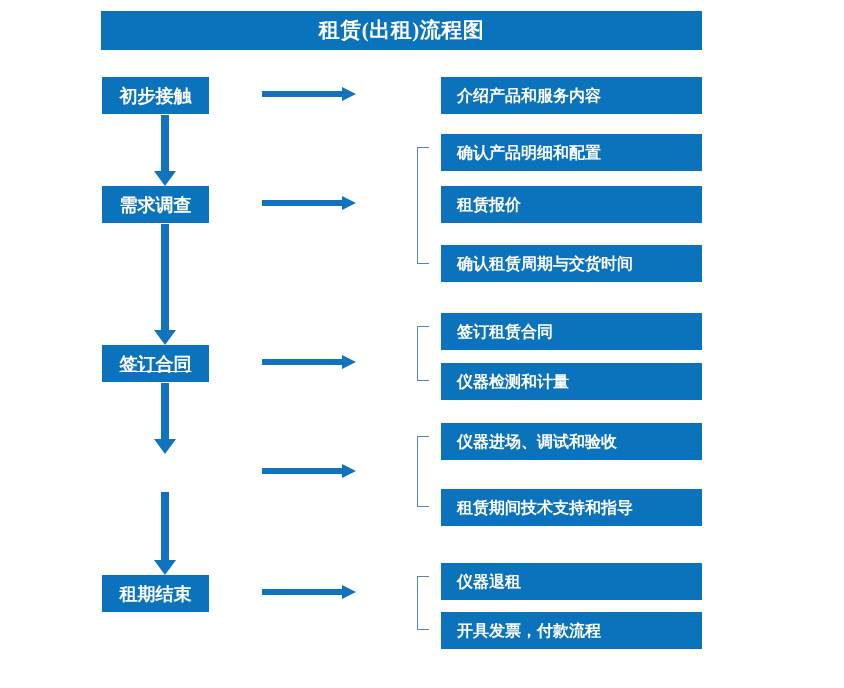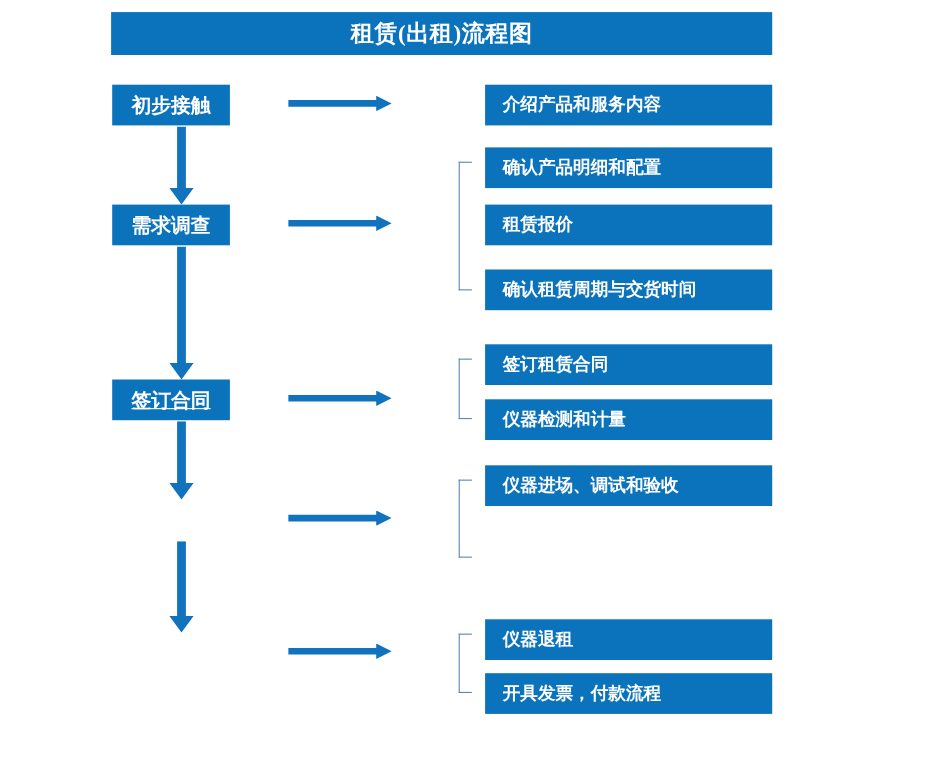--- a/index.html
+++ b/index.html
@@ -81,20 +81,21 @@
 
   <div class="box title-bar">租赁(出租)流程图</div>
 
   <div class="box stage-box" style="top:77px;">初步接触</div>
 
   <div class="box stage-box" style="top:186px;">需求调查</div>
 
   <div class="box stage-box" style="top:345px;text-decoration:underline;">签订合同</div>
 
 
+  <div class="box stage-box" style="top:575px;">租期结束</div>
 
   <div class="v-arrow" style="left:148px; top:115px; height:72px;">
     <svg width="34" height="72" viewBox="0 0 34 72">
       <path d="M13 0 H21 V56 H28 L17 71 L6 56 H13 Z" fill="#1173BE"></path>
     </svg>
   </div>
 
   <div class="v-arrow" style="left:148px; top:224px; height:122px;">
     <svg width="34" height="122" viewBox="0 0 34 122">
       <path d="M13 0 H21 V106 H28 L17 121 L6 106 H13 Z" fill="#1173BE"></path>
@@ -158,18 +159,19 @@
   <div class="box detail-box" style="top:186px;">租赁报价</div>
 
   <div class="box detail-box" style="top:245px;">确认租赁周期与交货时间</div>
 
   <div class="box detail-box" style="top:313px;">签订租赁合同</div>
 
   <div class="box detail-box" style="top:363px;">仪器检测和计量</div>
 
   <div class="box detail-box" style="top:423px;">仪器进场、调试和验收</div>
 
+  <div class="box detail-box" style="top:489px;">租赁期间技术支持和指导</div>
 
   <div class="box detail-box" style="top:563px;">仪器退租</div>
 
   <div class="box detail-box" style="top:612px;">开具发票，付款流程</div>
 
 </div>
 
 </body></html>

